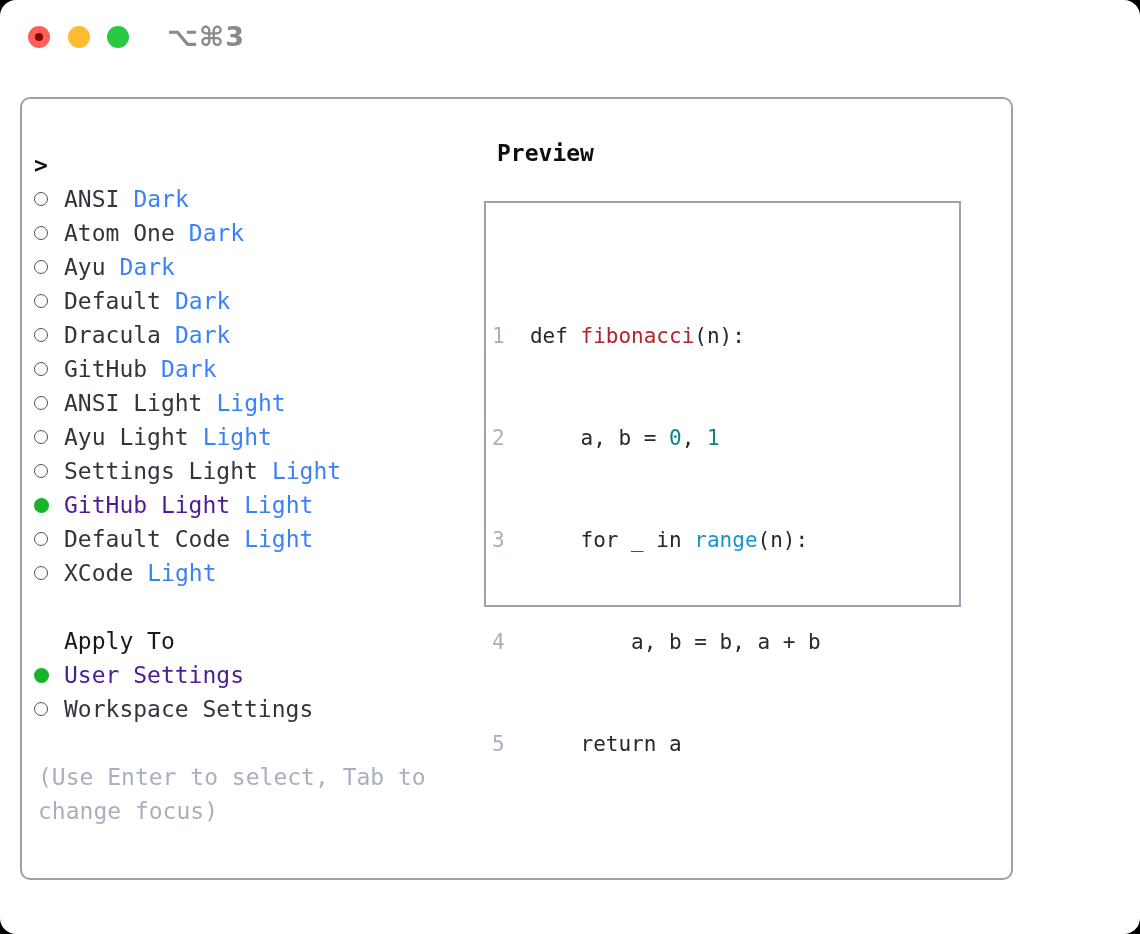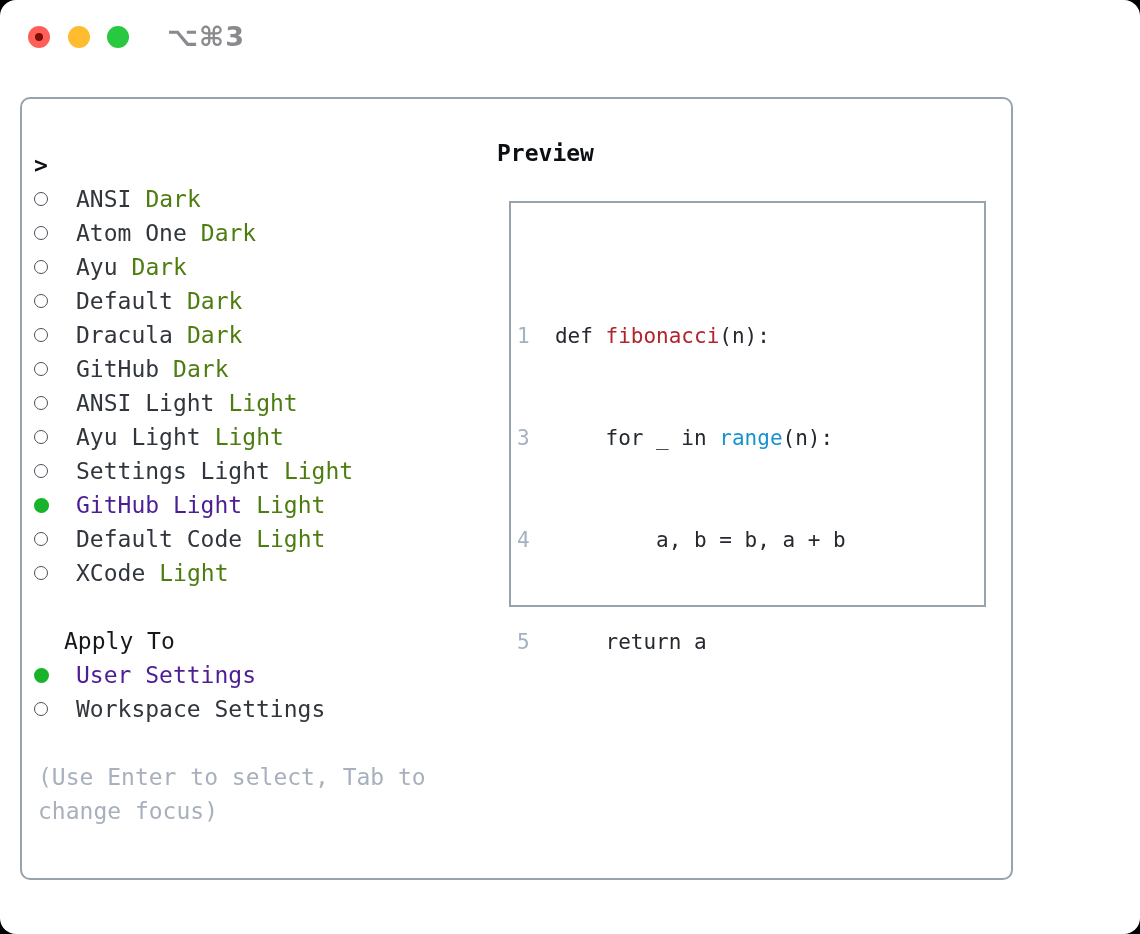--- a/index.html
+++ b/index.html
@@ -24,32 +24,32 @@
     box-sizing:border-box;border:2px solid #99a3ae;border-radius:10px;background:#fff;
   }
   
   .left-col{position:absolute;left:34px;top:148px;width:430px;}
   .row{height:34px;display:flex;align-items:center;white-space:pre;font-size:23px;}
   .marker{width:30px;flex:0 0 30px;display:flex;align-items:center;}
   .chevron{color:#0b0e12;font-weight:700;}
   .ring{width:12px;height:12px;border:1.6px solid #4b5158;border-radius:50%;}
   .dot{width:15px;height:15px;border-radius:50%;background:#17b32a;}
   .hdr{color:#0b0e12;font-weight:700;}
-  .tname{color:#31363d;margin-left:12px;}
+  .tname{color:#31363d;}
   .tname.sel{color:#4c1d95;}
-  .tvariant{color:#4d7c0f;margin-left:14px;}
+  .tvariant{color:#3b82f6;margin-left:14px;}
   .hdr2{color:#15181c;padding-left:30px;}
   .hint-row{height:34px;display:flex;align-items:center;padding-left:4px;
     font-size:23px;color:#a7b0bc;white-space:pre;}
   .spacer{height:34px;}
   
   .preview-label{position:absolute;left:497px;top:136px;height:34px;display:flex;align-items:center;
     font-size:23px;font-weight:700;color:#0b0e12;}
   .preview-box{
-    position:absolute;left:509px;top:201px;width:477px;height:406px;
+    position:absolute;left:484px;top:201px;width:477px;height:406px;
     box-sizing:border-box;border:2px solid #99a3ae;background:#fff;
   }
   .code{position:absolute;left:6px;top:48px;font-size:21px;line-height:34px;white-space:pre;}
   .cline{height:34px;}
   .seg{white-space:pre;}
   .ln{color:#a4b1c0;}
   .fg{color:#24292f;}
   .fn{color:#b1242e;}
   .num{color:#0d7f8d;}
   .bi{color:#1792d1;}
@@ -151,20 +151,21 @@
 
     <div class="hint-row">(Use Enter to select, Tab to</div>
     <div class="hint-row">change focus)</div>
   </div>
 
   <div class="preview-label">Preview</div>
 
   <div class="preview-box">
     <div class="code">
       <div class="cline"><span class="seg ln">1  </span><span class="seg fg">def </span><span class="seg fn">fibonacci</span><span class="seg fg">(n):</span></div>
+      <div class="cline"><span class="seg ln">2  </span><span class="seg fg">    a, b = </span><span class="seg num">0</span><span class="seg fg">, </span><span class="seg num">1</span></div>
       <div class="cline"><span class="seg ln">3  </span><span class="seg fg">    for _ in </span><span class="seg bi">range</span><span class="seg fg">(n):</span></div>
       <div class="cline"><span class="seg ln">4  </span><span class="seg fg">        a, b = b, a + b</span></div>
       <div class="cline"><span class="seg ln">5  </span><span class="seg fg">    return a</span></div>
       <div class="cline"></div>
       <div class="cline"></div>
       
       
     </div>
   </div>
 

